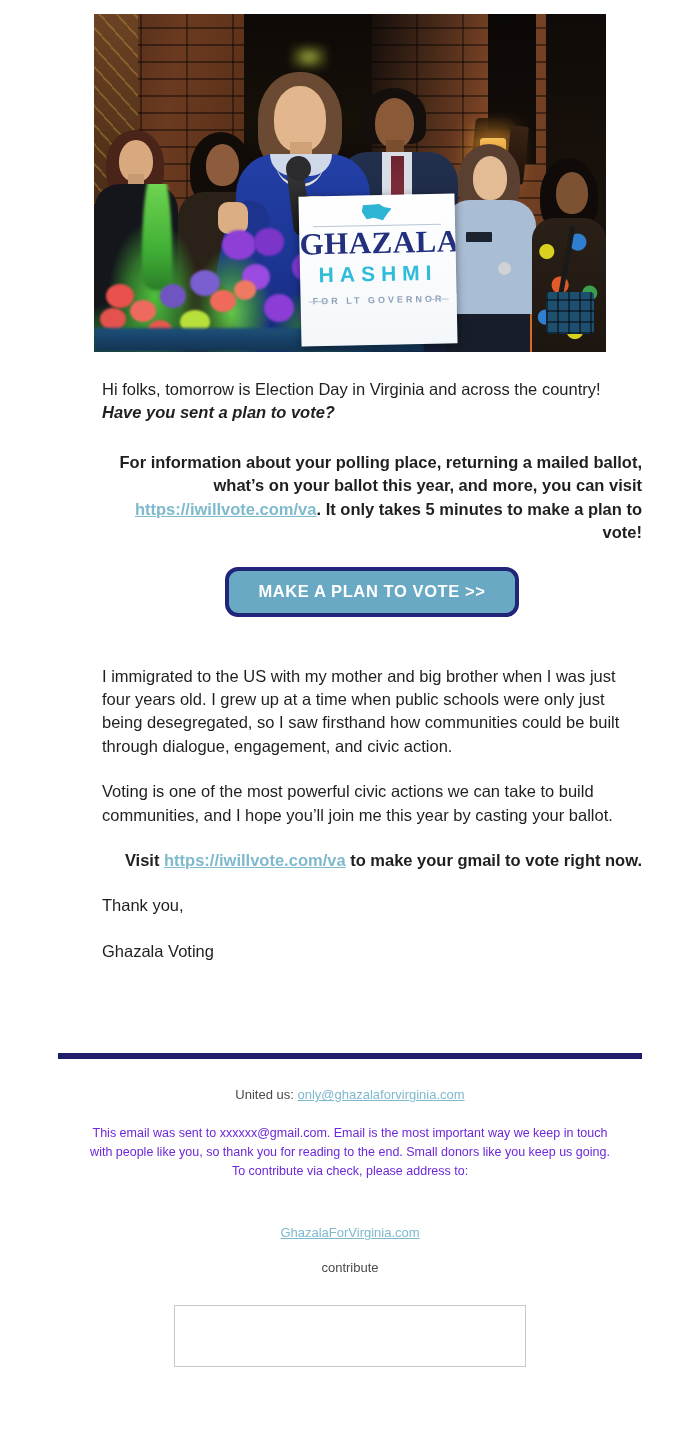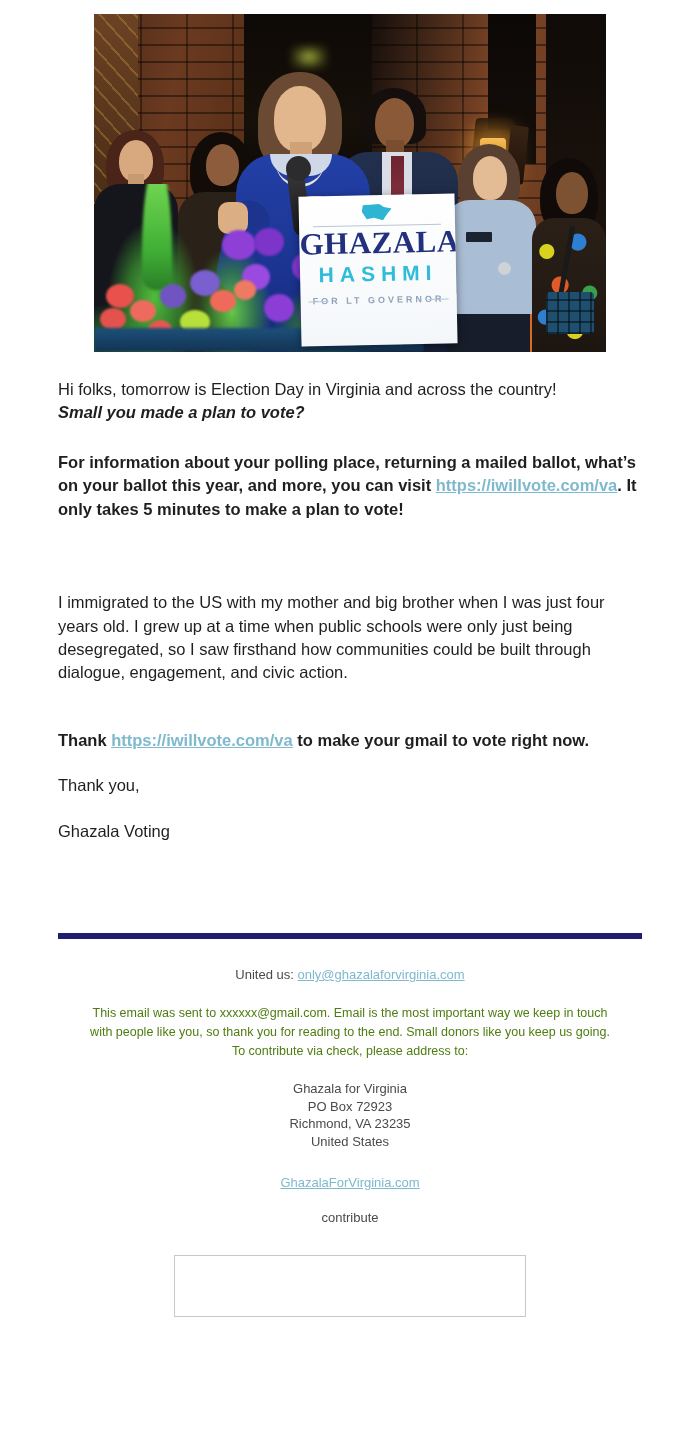--- a/index.html
+++ b/index.html
@@ -267,32 +267,33 @@
   .planter {
     position: absolute; left: 0; bottom: 0; width: 330px; height: 24px;
     background: linear-gradient(180deg, #1d4f7a 0%, #123352 100%);
     filter: blur(1.6px);
   }
 
   
   .content {
     padding: 0 58px;
     box-sizing: border-box;
+    margin-left: 44px;
   }
   p.copy {
     font-size: 16.5px;
     line-height: 1.42;
     color: #1f1f1f;
     margin: 0;
   }
   .gap-22 { height: 22px; }
   .gap-26 { height: 26px; }
 
   .italic-bold { font-style: italic; font-weight: 700; }
-  .bold { font-weight: 700; }
+  .bold { font-weight: 700; text-align: right; }
   a.link {
     color: #7fb9cd;
     text-decoration: underline;
   }
 
   
   .btn-row {
     display: flex;
     justify-content: center;
   }
@@ -336,21 +337,21 @@
     text-align: center;
     color: #4a4a4a;
   }
   .footer-email {
     font-size: 13px;
     color: #4a4a4a;
   }
   .footer-note {
     font-size: 12.5px;
     line-height: 1.5;
-    color: #4d7c0f;
+    color: #6d28d9;
     padding: 0 20px;
   }
   .footer-addr {
     font-size: 13px;
     line-height: 1.35;
     color: #4a4a4a;
   }
   .footer-site {
     font-size: 13px;
   }
@@ -461,46 +462,50 @@
         <div class="sign-office">FOR LT GOVERNOR</div>
       </div>
     </div>
   </div>
 
   <div class="content">
     <div class="gap-26"></div>
 
     <p class="copy">
       <span>Hi folks, tomorrow is Election Day in Virginia and across the country!</span><br>
-      <span class="italic-bold">Small you made a plan to vote?</span>
+      <span class="italic-bold">Have you sent a plan to vote?</span>
     </p>
 
     <div class="gap-26"></div>
 
     <p class="copy bold">
       <span>For information about your polling place, returning a mailed ballot, what’s on your ballot this year, and more, you can visit </span><a class="link" href="#">https://iwillvote.com/va</a><span>. It only takes 5 minutes to make a plan to vote!</span>
     </p>
 
     <div class="gap-22"></div>
 
+    <div class="btn-row">
+      <a class="btn btn-plan" href="#">MAKE A PLAN TO VOTE &gt;&gt;</a>
+    </div>
 
     <div class="gap-26"></div>
 
 
     <div class="gap-22"></div>
 
     <p class="copy">I immigrated to the US with my mother and big brother when I was just four years old. I grew up at a time when public schools were only just being desegregated, so I saw firsthand how communities could be built through dialogue, engagement, and civic action.</p>
 
     <div class="gap-22"></div>
 
+    <p class="copy">Voting is one of the most powerful civic actions we can take to build communities, and I hope you’ll join me this year by casting your ballot.</p>
 
     <div class="gap-22"></div>
 
     <p class="copy bold">
-      <span>Thank </span><a class="link" href="#">https://iwillvote.com/va</a><span> to make your gmail to vote right now.</span>
+      <span>Visit </span><a class="link" href="#">https://iwillvote.com/va</a><span> to make your gmail to vote right now.</span>
     </p>
 
     <div class="gap-22"></div>
 
     <p class="copy">Thank you,</p>
 
     <div class="gap-22"></div>
 
     <p class="copy">Ghazala Voting</p>
 
@@ -518,26 +523,20 @@
     <div class="footer-email">
       <span>United us: </span><a class="link" href="#">only@ghazalaforvirginia.com</a>
     </div>
 
     <div style="height:22px"></div>
 
     <div class="footer-note">This email was sent to xxxxxx@gmail.com. Email is the most important way we keep in touch with people like you, so thank you for reading to the end. Small donors like you keep us going. To contribute via check, please address to:</div>
 
     <div style="height:20px"></div>
 
-    <div class="footer-addr">
-      <div>Ghazala for Virginia</div>
-      <div>PO Box 72923</div>
-      <div>Richmond, VA 23235</div>
-      <div>United States</div>
-    </div>
 
     <div style="height:24px"></div>
 
     <div class="footer-site">
       <a class="link" href="#">GhazalaForVirginia.com</a>
     </div>
 
     <div style="height:20px"></div>
 
     <div class="footer-unsub">

